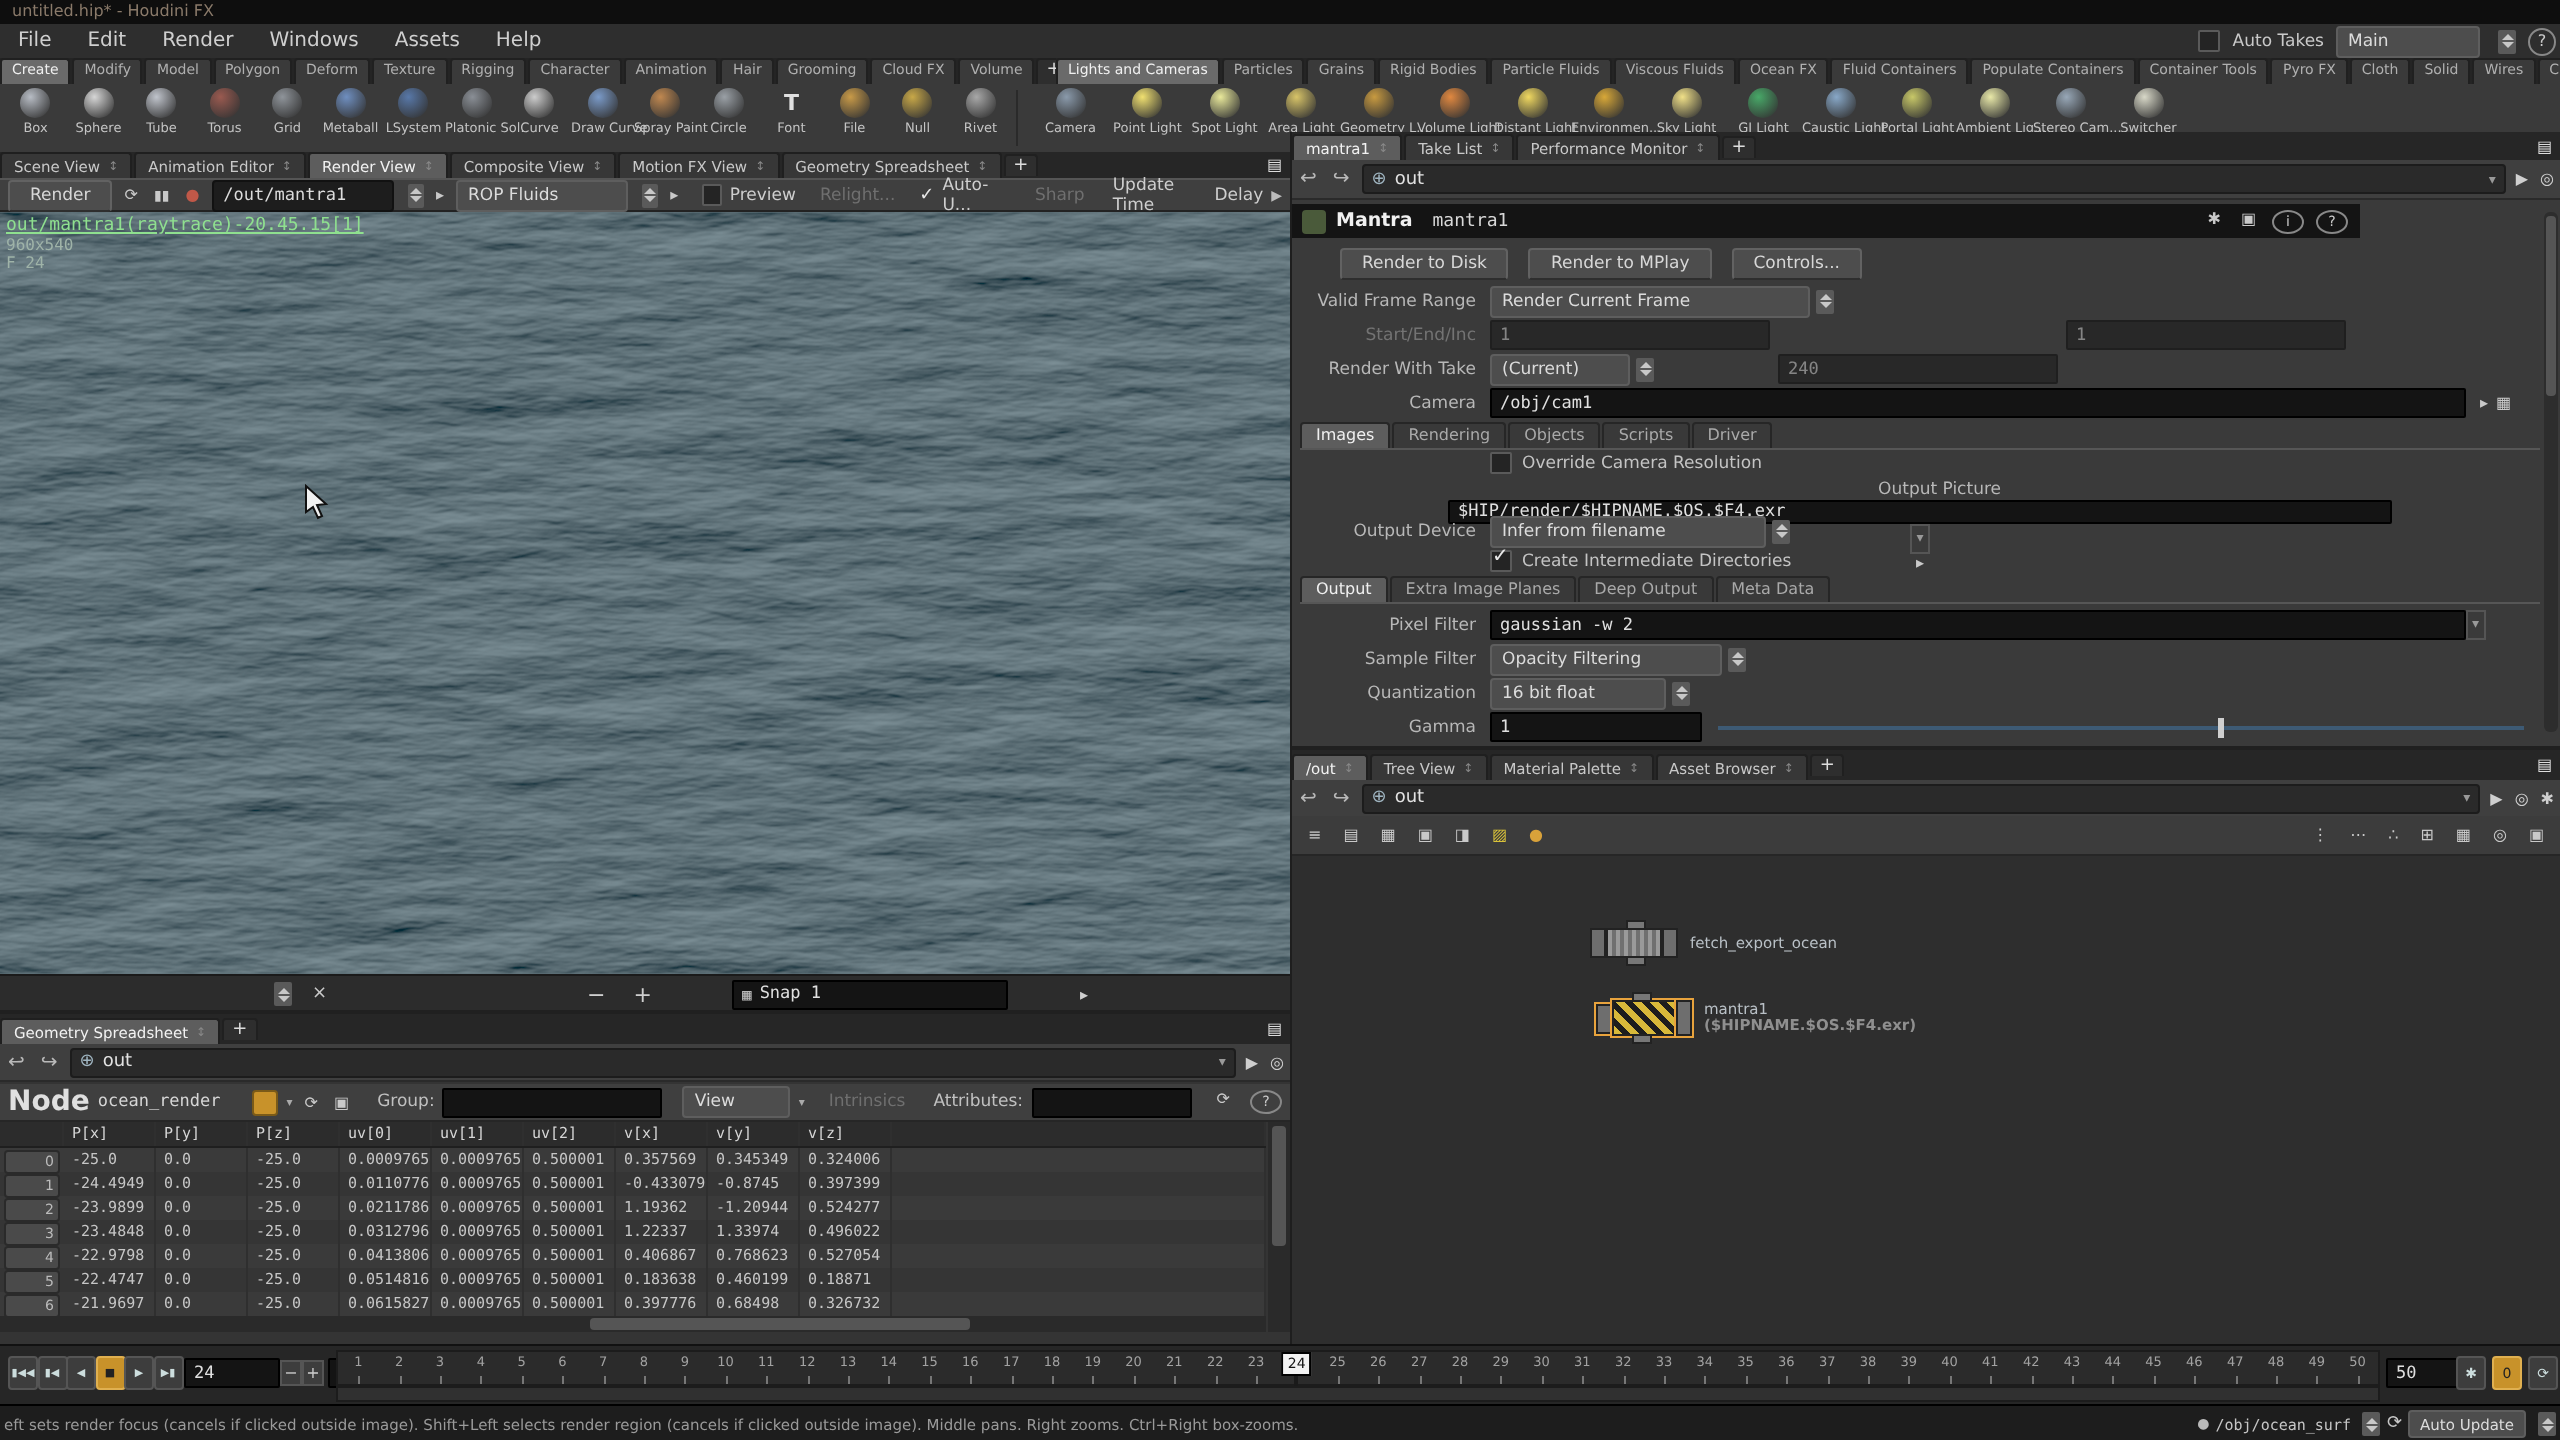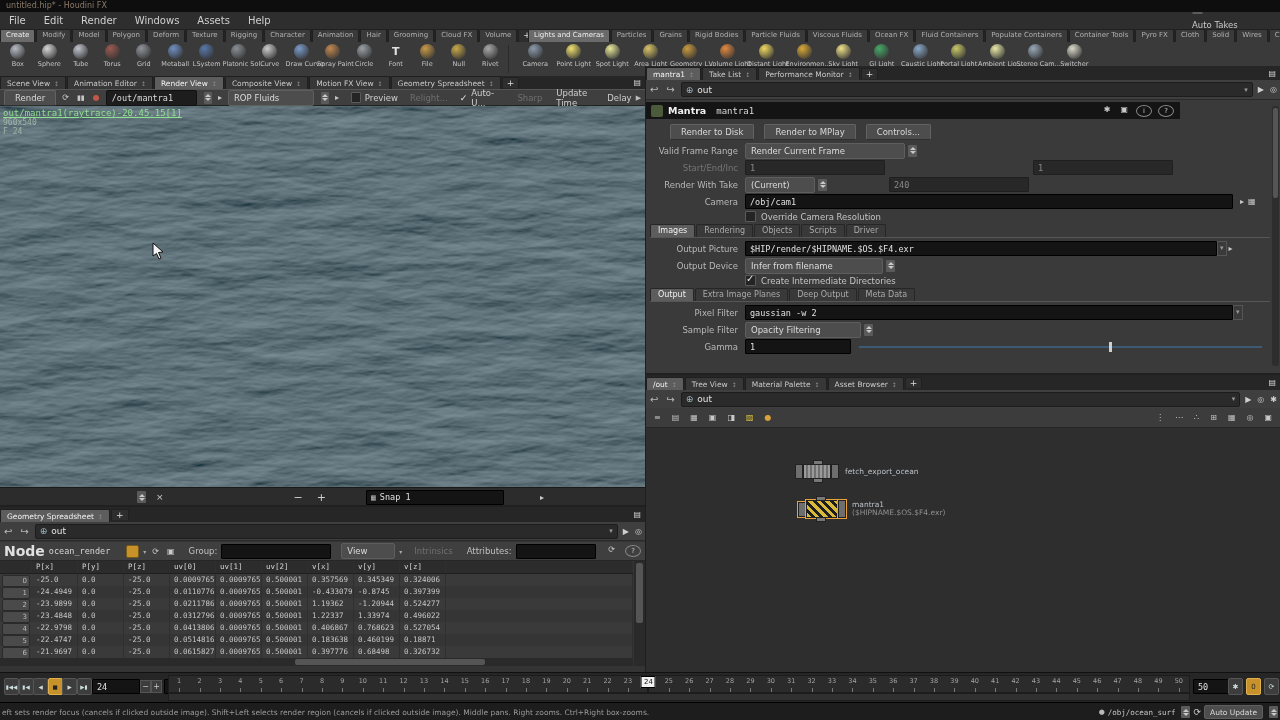--- a/index.html
+++ b/index.html
@@ -4,21 +4,21 @@
 <style>
   html,body{margin:0;padding:0;background:#222;}
   #root{position:relative;width:1280px;height:720px;background:#3a3a3a;overflow:hidden;
         font-family:"DejaVu Sans","Liberation Sans",sans-serif;color:#ccc;-webkit-font-smoothing:none;}
   .abs{position:absolute;}
   .mono{font-family:"DejaVu Sans Mono","Liberation Mono",monospace;}
   
   #titlebar{left:0;top:0;width:1280px;height:12px;background:#0e0e0e;font-size:8px;color:#8a7a6a;line-height:12px;padding-left:6px;box-sizing:border-box;}
   #menubar{left:0;top:12px;width:1280px;height:17px;background:#2e2e2e;border-bottom:1px solid #1d1d1d;display:flex;align-items:center;}
   .mitem{font-size:10px;color:#cfcfcf;padding:0 9px;line-height:17px;}
-  #menu-right{position:absolute;right:16px;top:0;height:17px;display:flex;align-items:flex-start;gap:6px;flex-direction:column;}
+  #menu-right{position:absolute;right:2px;top:0;height:17px;display:flex;align-items:center;gap:6px;}
   
   #shelftabs{left:0;top:29px;width:1280px;height:13px;background:#242424;display:flex;}
   .shelfset{display:flex;overflow:hidden;}
   .stab{font-size:7px;color:#b0b0b0;background:#3a3a3a;border:1px solid #202020;border-bottom:none;padding:0 5px;line-height:11px;white-space:nowrap;border-radius:2px 2px 0 0;margin-right:1px;}
   .stab.on{background:#6a6a6a;color:#f0f0f0;}
   .stab.plus{background:#2e2e2e;color:#ddd;font-size:9px;line-height:10px;padding:0 4px;}
   #shelftools{left:0;top:42px;width:1280px;height:35px;background:#3a3a3a;border-bottom:1px solid #222;}
   .tool{position:absolute;top:1px;height:33px;text-align:center;}
   .ticon{width:15px;height:15px;border-radius:50%;margin:1px auto 0;font-size:11px;line-height:15px;color:#eee;}
   .tlabel{font-size:6.5px;color:#c4c4c4;white-space:nowrap;display:block;margin-top:1px;}
@@ -72,21 +72,21 @@
   #netpane{left:646px;top:373px;width:634px;height:299px;background:#323232;border-top:2px solid #202020;}
   #nettools{position:absolute;left:0;top:33px;width:634px;height:20px;background:#3c3c3c;border-bottom:1px solid #262626;display:flex;align-items:center;gap:7px;padding:0 6px;box-sizing:border-box;}
   #netcanvas{position:absolute;left:0;top:53px;width:634px;height:246px;background:#2e2e2e;}
   .node{position:absolute;display:flex;align-items:center;}
   .node-flag{width:6px;height:13px;background:#6e6e6e;border:1px solid #222;}
   .node-body{width:26px;height:13px;border:1px solid #222;}
   .node-body.stripes{background:repeating-linear-gradient(90deg,#9a9a9a 0 2px,#707070 2px 4px);}
   .node-body.hazard{background:repeating-linear-gradient(45deg,#d8b93a 0 3px,#1d1d1d 3px 6px);}
   .node.selected .node-body,.node.selected .node-flag{outline:1px solid #e8a33d;}
   .node-label{font-size:7.5px;color:#b9c0c6;margin-left:6px;line-height:8px;}
-  .node-label .sub{color:#8f8f8f;}
+  .node-label .sub{color:#8f8f8f;font-weight:bold;}
   .node-tab{position:absolute;left:18px;width:8px;height:3px;background:#777;border:1px solid #222;}
   
   #sheetpane{left:0;top:505px;width:645px;height:167px;background:#343434;border-top:2px solid #202020;}
   #sheettools{position:absolute;left:0;top:35px;width:645px;height:19px;background:#3f3f3f;border-bottom:1px solid #262626;display:flex;align-items:center;gap:4px;padding:0 4px;box-sizing:border-box;}
   #sheetgrid{position:absolute;left:0;top:54px;width:633px;height:97px;overflow:hidden;}
   .shrow{display:grid;grid-template-columns:32px repeat(9,46px) 1fr;height:12px;}
   .shrow.head{background:#2c2c2c;border-bottom:1px solid #1f1f1f;}
   .shcell{font-size:7.5px;color:#c6c6c6;border-right:1px solid #2f2f2f;padding-left:4px;line-height:12px;overflow:hidden;white-space:nowrap;}
   .shrow.head .shcell{color:#d6d6d6;}
   .shrow:nth-child(even):not(.head){background:#3a3a3a;}
@@ -469,33 +469,33 @@
             <span>(Current)</span>
           </span>
           <span class="stepper"></span>
       </div>
       <div class="prow" style="height:17px;">
         <span class="plabel">Camera</span>
         <span class="field mono" style="width:478px;">/obj/cam1</span>
         <span class="iconbtn" style="margin-left:5px;">▸</span>
         <span class="iconbtn">▦</span>
       </div>
-      <div class="prow" style="height:13px;">
-        <span class="plabel"></span>
-        <span class="cb"></span>
-        <span style="font-size:8.5px;color:#c4c4c4;margin-left:5px;">Override Camera Resolution</span>
-      </div>
       <div class="prow" style="height:14px;align-items:flex-end;border-bottom:1px solid #565656;" id="main-tabs">
           <span class="ftab on">Images</span>
           <span class="ftab">Rendering</span>
           <span class="ftab">Objects</span>
           <span class="ftab">Scripts</span>
           <span class="ftab">Driver</span>
         </div>
-      <div class="prow" style="height:17px;margin-top:2px;">
+      <div class="prow" style="height:13px;">
+        <span class="plabel"></span>
+        <span class="cb"></span>
+        <span style="font-size:8.5px;color:#c4c4c4;margin-left:5px;">Override Camera Resolution</span>
+      </div>
+      <div class="prow" style="height:17px;margin-top:2px;flex-direction:column;">
         <span class="plabel">Output Picture</span>
         <span class="field mono" style="width:462px;">$HIP/render/$HIPNAME.$OS.$F4.exr</span>
         <span style="font-size:7px;color:#999;background:#3a3a3a;border:1px solid #555;height:13px;line-height:13px;padding:0 2px;">▾</span>
         <span class="iconbtn">▸</span>
       </div>
       <div class="prow" style="height:17px;">
         <span class="plabel">Output Device</span>
         <span class="combo" style="width:126px;">
             <span>Infer from filename</span>
           </span>
@@ -514,20 +514,27 @@
         </div>
       <div class="prow" style="height:17px;margin-top:2px;">
         <span class="plabel">Pixel Filter</span>
         <span class="field mono" style="width:478px;">gaussian -w 2</span>
         <span style="font-size:7px;color:#999;background:#3a3a3a;border:1px solid #555;height:13px;line-height:13px;padding:0 2px;">▾</span>
       </div>
       <div class="prow" style="height:17px;">
         <span class="plabel">Sample Filter</span>
         <span class="combo" style="width:104px;">
             <span>Opacity Filtering</span>
+          </span>
+          <span class="stepper"></span>
+      </div>
+      <div class="prow" style="height:17px;">
+        <span class="plabel">Quantization</span>
+        <span class="combo" style="width:76px;">
+            <span>16 bit float</span>
           </span>
           <span class="stepper"></span>
       </div>
       <div class="prow" style="height:17px;">
         <span class="plabel">Gamma</span>
         <span class="field mono" style="width:96px;">1</span>
         <span class="slider-track">
             <span class="slider-handle" style="left:62%;"></span>
           </span>
       </div>

